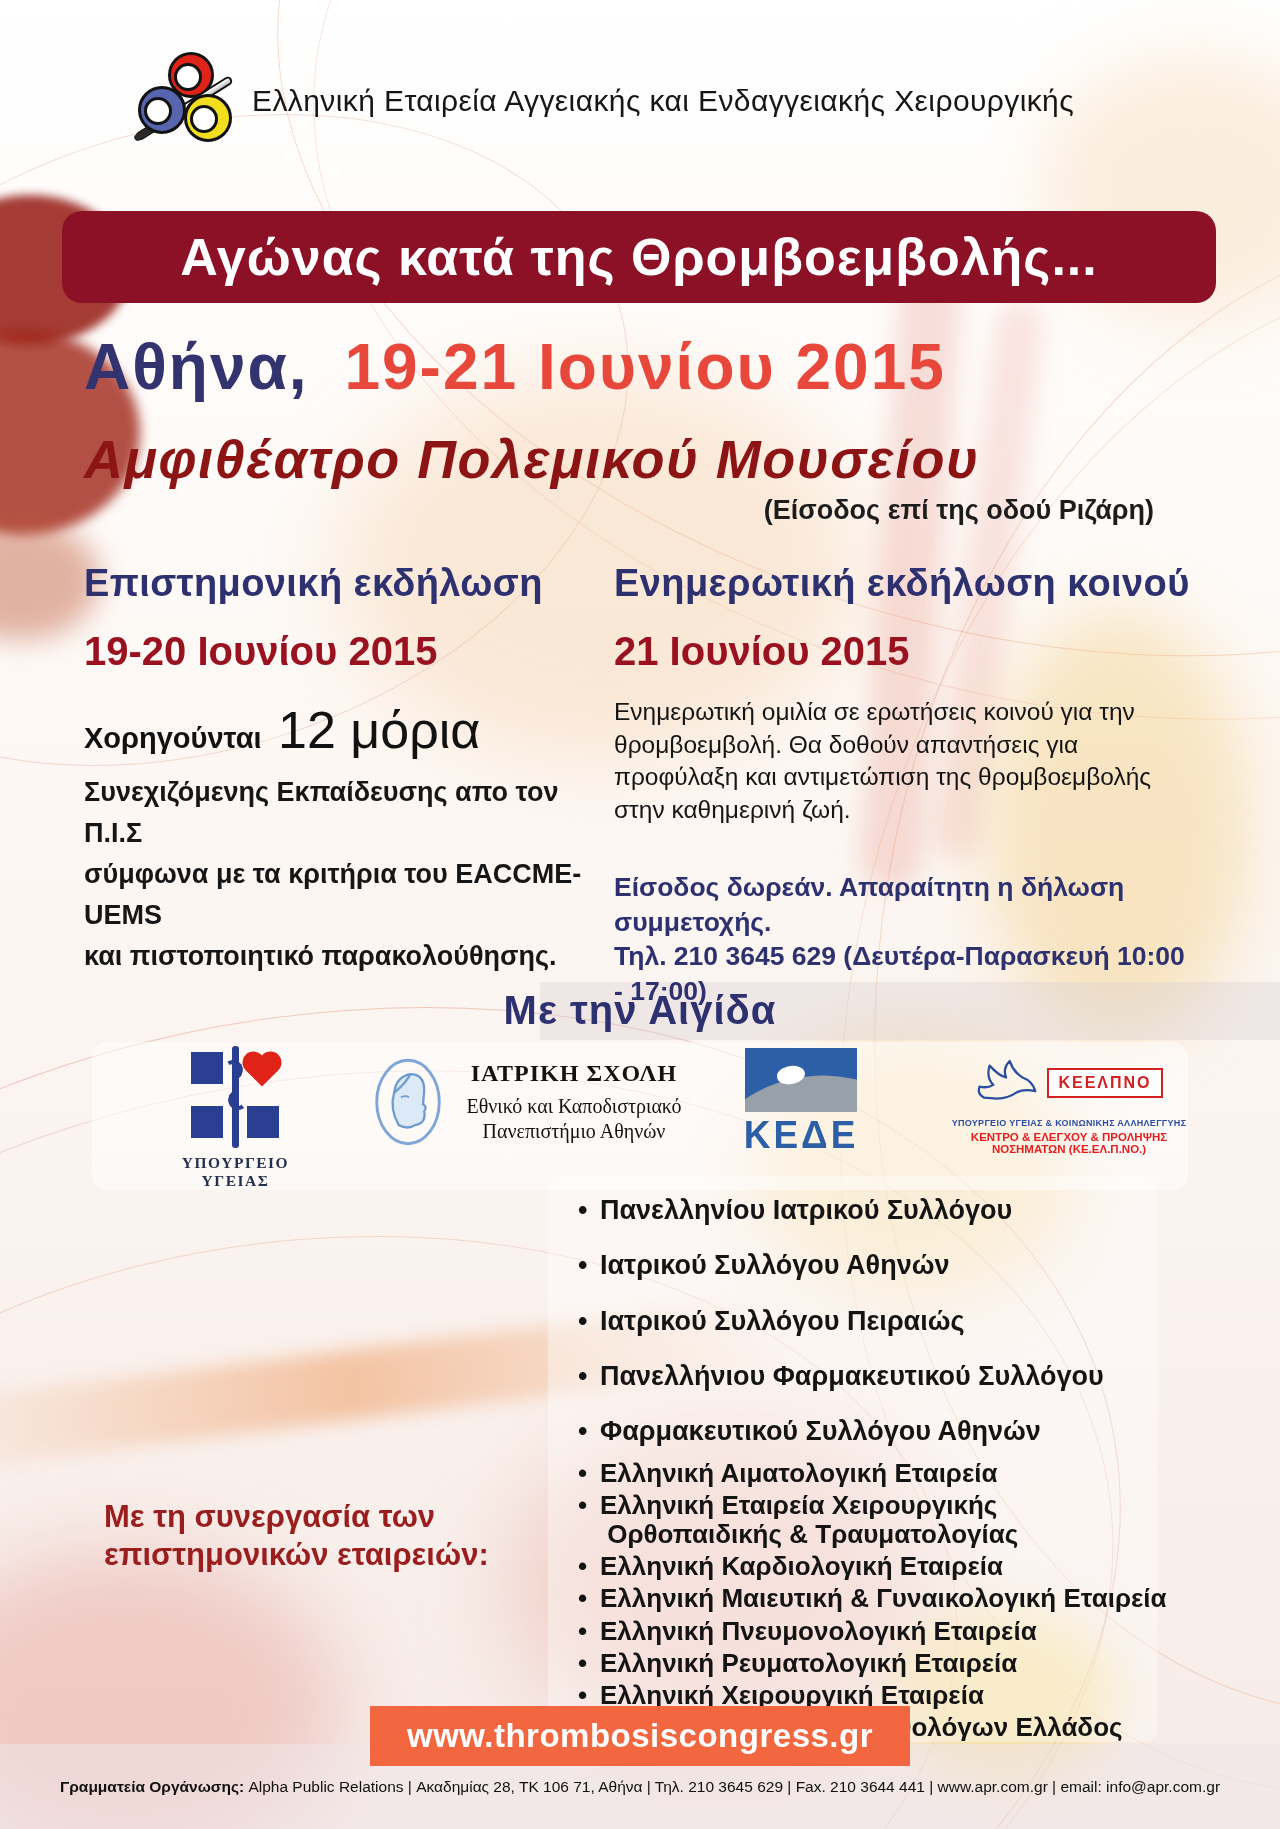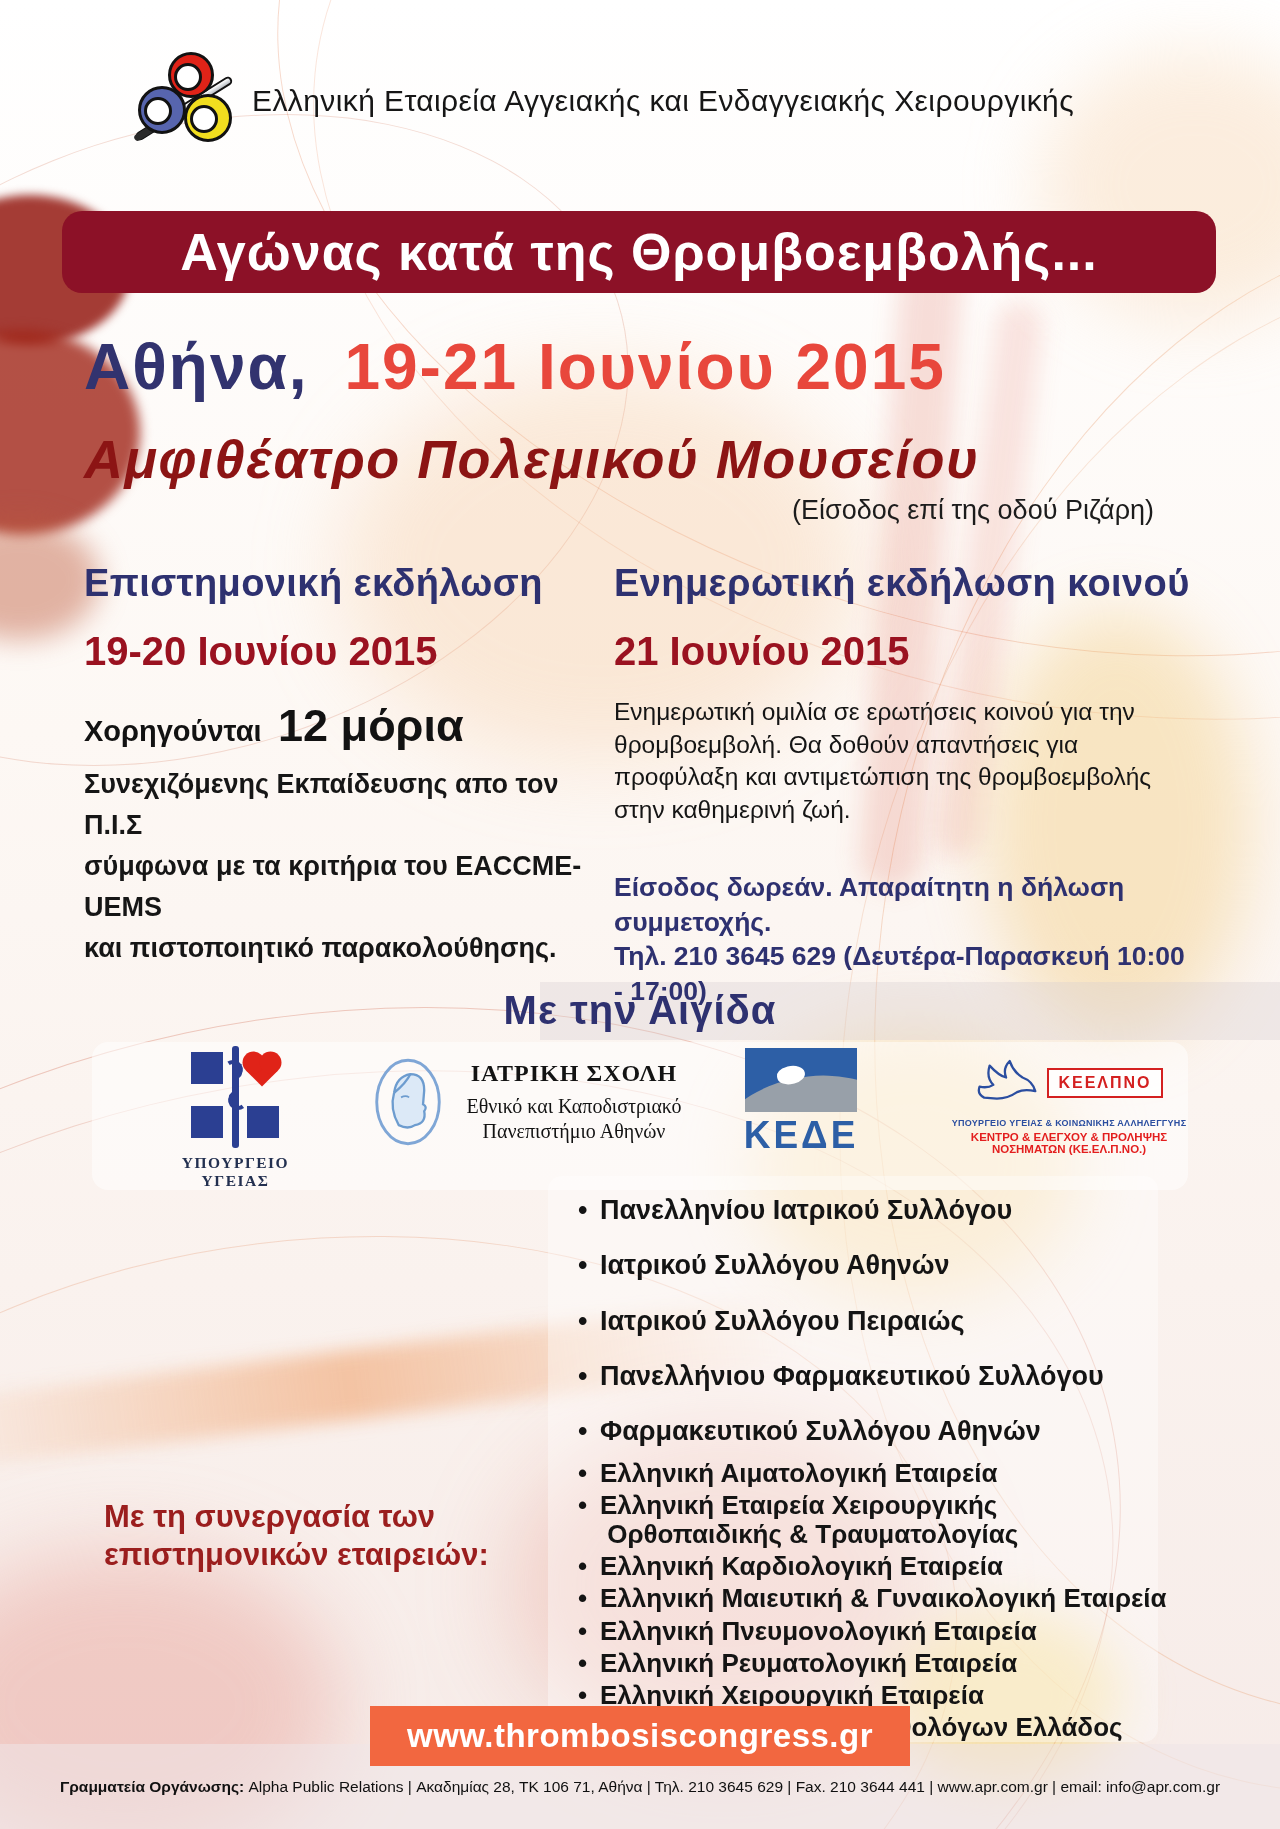--- a/index.html
+++ b/index.html
@@ -49,37 +49,37 @@
   .tube.red{width:46px;height:46px;left:30px;top:0;background:#e02318;z-index:1;}
   .tube.blue{width:48px;height:48px;left:0;top:34px;background:#5765ae;z-index:3;}
   .tube.yellow{width:48px;height:48px;left:46px;top:42px;background:#f2de1f;z-index:3;}
   .scalpel{position:absolute;left:-10px;top:52px;width:112px;height:9px;z-index:2;
            background:linear-gradient(#ffffff,#b9bec4);border:2px solid #121212;border-radius:5px;transform:rotate(-32deg);}
   .scalpel::after{content:"";position:absolute;left:-4px;top:-1px;width:26px;height:7px;background:#2a2a2a;border-radius:4px;}
   .org-name{position:absolute;left:252px;top:84px;width:930px;z-index:4;
             font-size:30px;font-weight:500;color:#161616;letter-spacing:.4px;}
 
   
-  .title-banner{position:absolute;left:62px;top:211px;width:1154px;height:82px;z-index:4;background:#8C1127;border-radius:20px;
+  .title-banner{position:absolute;left:62px;top:211px;width:1154px;height:92px;z-index:4;background:#8C1127;border-radius:20px;
                 display:flex;align-items:center;justify-content:center;color:#fff;font-weight:bold;font-size:52px;letter-spacing:1px;}
   .date-line{position:absolute;left:84px;top:330px;z-index:4;font-weight:bold;font-size:64px;letter-spacing:2px;white-space:nowrap;}
   .date-line .city{color:#32336F;}
   .date-line .dates{color:#E8473C;margin-left:16px;}
   .venue{position:absolute;left:84px;top:428px;z-index:4;font-weight:bold;font-size:54px;letter-spacing:1.5px;color:#8C1414;white-space:nowrap;font-style:italic;}
-  .entrance-note{position:absolute;right:126px;top:495px;z-index:4;font-size:27px;font-weight:400;color:#1c1c1c;}
+  .entrance-note{position:absolute;right:126px;top:495px;z-index:4;font-size:27px;font-weight:700;color:#1c1c1c;}
 
   
   .col{position:absolute;top:562px;z-index:4;}
   .col-left{left:84px;width:505px;}
   .col-right{left:614px;width:580px;}
   .section-title{font-size:38px;font-weight:bold;color:#2E3170;letter-spacing:.4px;}
   .section-dates{margin-top:24px;font-size:40px;font-weight:bold;color:#9A1220;}
   .credits{margin-top:26px;color:#121212;}
   .credits-prefix{font-size:29px;font-weight:600;}
-  .credits-value{font-size:45px;font-weight:bold;margin-left:12px;text-align:right;}
+  .credits-value{font-size:52px;font-weight:normal;margin-left:12px;text-align:right;}
   .sci-details{margin-top:12px;font-size:27px;font-weight:600;color:#161616;line-height:1.52;}
   .public-desc{margin-top:22px;font-size:24.5px;font-weight:500;color:#151515;line-height:1.33;width:565px;}
   .entry-note{margin-top:44px;color:#2E3170;font-weight:bold;font-size:26.5px;line-height:1.3;}
 
   
   .aegis-heading{position:absolute;left:0;top:988px;width:100%;text-align:center;z-index:4;
                  font-size:40px;font-weight:bold;color:#2E3170;letter-spacing:1px;}
   .logo-block{position:absolute;z-index:4;text-align:center;}
   .logo-ministry{left:148px;top:1050px;width:175px;}
   .min-icon{position:relative;width:106px;height:98px;margin:0 auto;}

